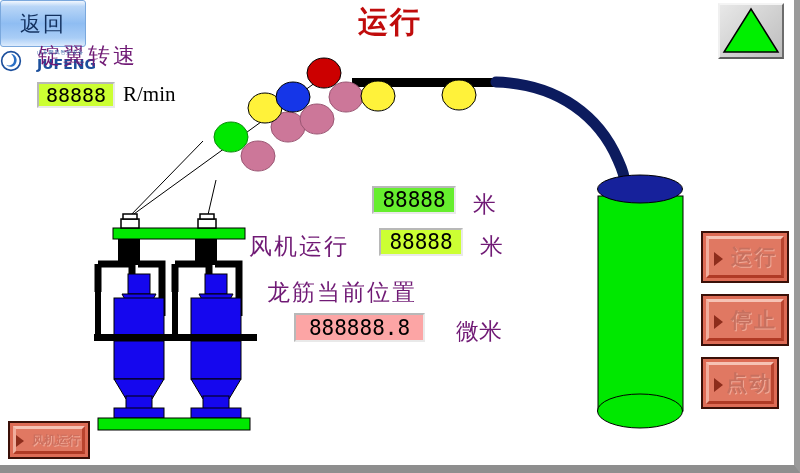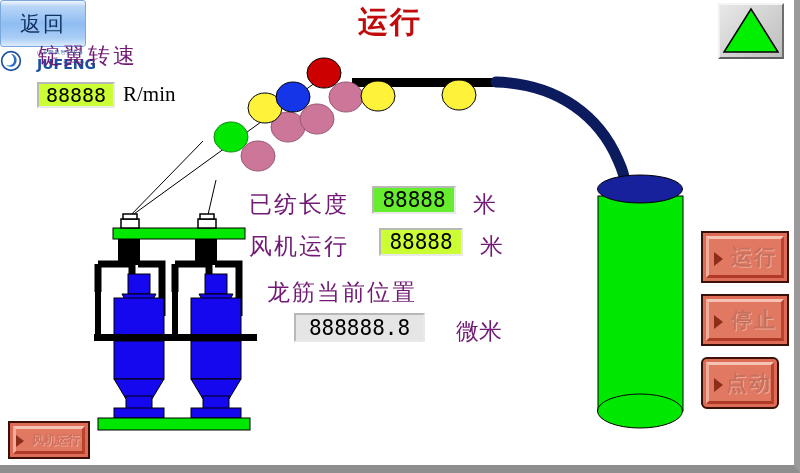--- a/index.html
+++ b/index.html
@@ -223,45 +223,44 @@
         <rect x="191" y="341" width="50" height="38" fill="#1507EE" stroke="#000000" stroke-width="1"></rect>
         <polygon points="191,379 241,379 229,399 203,399" fill="#1507EE" stroke="#000000" stroke-width="1"></polygon>
         <rect x="203" y="396" width="26" height="14" fill="#1507EE" stroke="#000000" stroke-width="1"></rect>
         <rect x="191" y="408" width="50" height="10" fill="#1507EE" stroke="#000000" stroke-width="1"></rect>
       </g>
 
       <rect x="98" y="418" width="152" height="12" fill="#00E800" stroke="#000000" stroke-width="1"></rect>
     </g>
   </svg>
 
-  <div class="abs cn" style="left:249px;top:189px;font-size:23px;letter-spacing:2px;">已纺长度</div>
   <div class="abs field" style="left:372px;top:186px;width:84px;height:28px;background:#66EE2E;font-size:21px;">88888</div>
   <div class="abs cn" style="left:473px;top:189px;font-size:23px;">米</div>
 
   <div class="abs cn" style="left:249px;top:231px;font-size:23px;letter-spacing:2px;">风机运行</div>
   <div class="abs field" style="left:379px;top:228px;width:84px;height:28px;background:#CCFF33;font-size:21px;">88888</div>
   <div class="abs cn" style="left:480px;top:231px;font-size:23px;">米</div>
 
   <div class="abs cn" style="left:267px;top:277px;font-size:23px;letter-spacing:2px;">龙筋当前位置</div>
-  <div class="abs field" style="left:294px;top:313px;width:131px;height:29px;background:#e5e5e5;font-size:21px;">888888.8</div>
+  <div class="abs field" style="left:294px;top:313px;width:131px;height:29px;background:#fca5a5;font-size:21px;">888888.8</div>
   <div class="abs cn" style="left:456px;top:316px;font-size:23px;text-align:center;">微米</div>
 
   <div class="redbtn" id="btn-run" style="left:701px;top:231px;width:88px;height:52px;">
     <span class="inner"></span>
     <span class="arrow" style="left:11px;top:19px;"></span>
     <span class="lbl" style="font-size:21px;letter-spacing:2px;padding-left:18px;">运行</span>
   </div>
 
   <div class="redbtn" id="btn-stop" style="left:701px;top:294px;width:88px;height:52px;">
     <span class="inner"></span>
     <span class="arrow" style="left:11px;top:19px;"></span>
     <span class="lbl" style="font-size:21px;letter-spacing:2px;padding-left:18px;">停止</span>
   </div>
 
-  <div class="redbtn" id="btn-jog" style="left:701px;top:357px;width:78px;height:52px;border-radius:6px;">
+  <div class="redbtn" id="btn-jog" style="left:701px;top:357px;width:78px;height:52px;">
     <span class="inner"></span>
     <span class="arrow" style="left:11px;top:19px;"></span>
     <span class="lbl" style="font-size:21px;letter-spacing:2px;padding-left:18px;">点动</span>
   </div>
 
   <div id="btn-return">
     <span>返回</span>
   </div>
 
   <div class="redbtn" id="btn-fan" style="left:8px;top:421px;width:82px;height:38px;">

